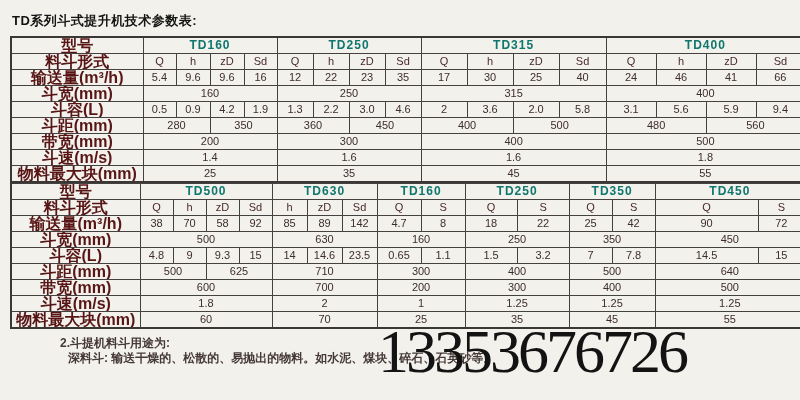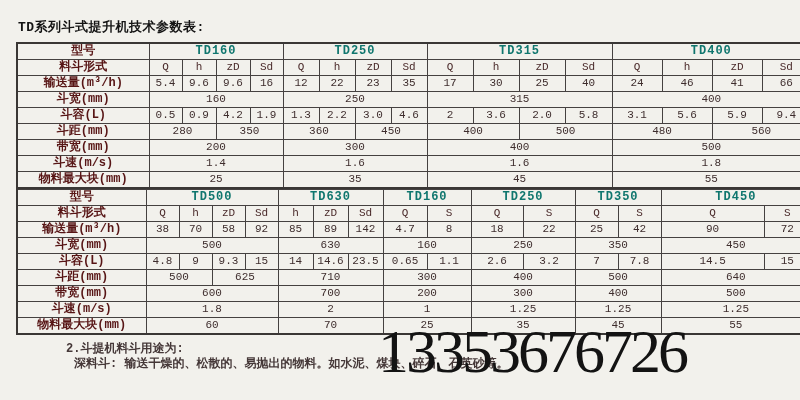--- a/index.html
+++ b/index.html
@@ -1,38 +1,38 @@
 <!DOCTYPE html>
 <html><head>
 <meta charset="utf-8">
 <style>
   html,body{margin:0;padding:0;}
   body{
     width:800px;height:400px;position:relative;overflow:hidden;
     background:#f2f1ec;
     font-family:"Liberation Sans","DejaVu Sans",sans-serif;
   }
-  .wrap{padding:16px;font-family:Liberation Mono, monospace;}
+  .wrap{padding:10px;}
   .page-title{
     font-size:13px;font-weight:bold;color:#141414;
     margin:2px 0 6px 2px;letter-spacing:0.5px;
   }
   table.params{
     border-collapse:collapse;table-layout:fixed;width:794px;
     border:2px solid #3a3735;
   }
   table.params td{
     border:1px solid #454140;
     height:15px;line-height:15px;
     text-align:center;vertical-align:middle;
     font-size:11px;color:#3e2d2d;
     padding:0;white-space:nowrap;overflow:hidden;
   }
   table.params td.lbl{
-    font-weight:bold;font-size:12px;color:#571515;
+    font-weight:bold;font-size:16px;color:#571515;
   }
   table.params td.model{
     font-weight:bold;font-size:12px;color:#0f766e;letter-spacing:1px;
   }
   table.params td.bt{color:#4a2a2a;}
   #t2{border-top:none;}
   .notes{
     margin:7px 0 0 6px;
     font-size:12px;font-weight:bold;color:#453838;line-height:15px;
   }
@@ -257,21 +257,21 @@
       <td class="lbl">斗容(L)</td>
       <td>4.8</td>
       <td>9</td>
       <td>9.3</td>
       <td>15</td>
       <td>14</td>
       <td>14.6</td>
       <td>23.5</td>
       <td>0.65</td>
       <td>1.1</td>
-      <td>2.6</td>
+      <td>1.5</td>
       <td>3.2</td>
       <td>7</td>
       <td>7.8</td>
       <td>14.5</td>
       <td>15</td>
     </tr>
     <tr>
       <td class="lbl">斗距(mm)</td>
       <td colspan="2">500</td>
       <td colspan="2">625</td>

